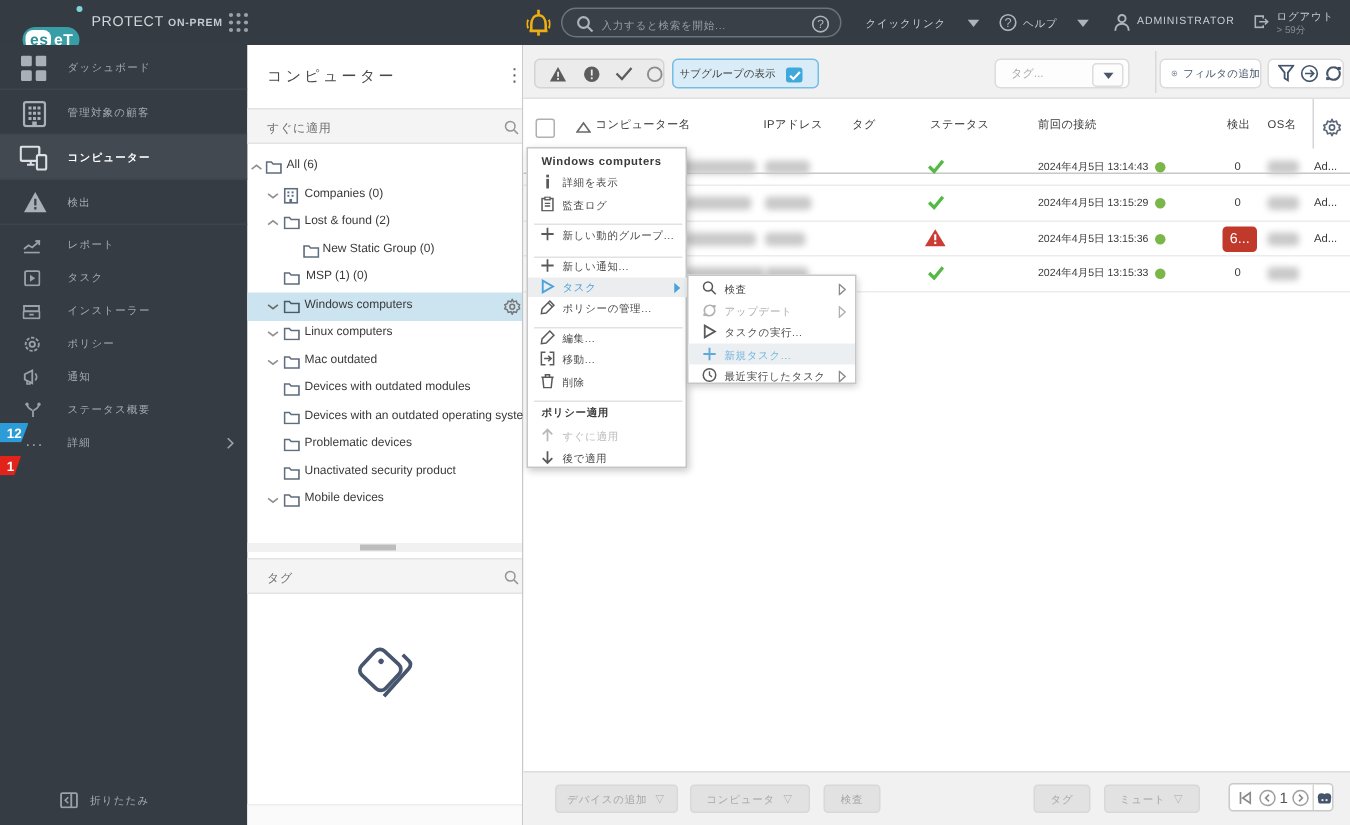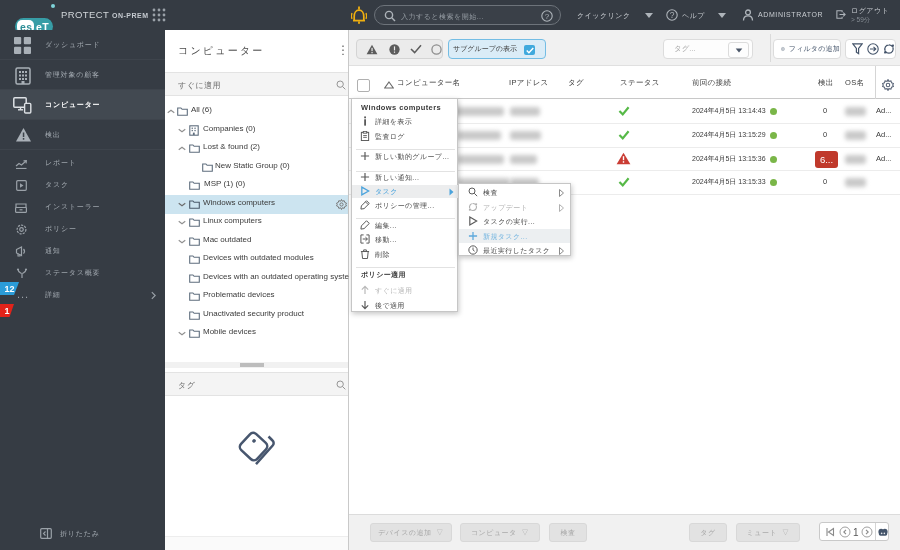--- a/index.html
+++ b/index.html
@@ -22,21 +22,21 @@
 .sechead{position:absolute;left:0;width:183px;height:24px;background:#f4f4f4;border-top:1px solid #e3e3e3;border-bottom:1px solid #e3e3e3;color:#6d6d6d;font-size:7.5px;}
 .tree-row{position:absolute;left:0;width:183px;height:19px;font-size:8px;color:#3a3a3a;white-space:nowrap;}
 .tree-sel{background:#cce4f0;}
 
 #main{position:absolute;left:349px;top:30px;width:551px;height:520px;background:#fff;}
 #toolbar{position:absolute;left:0;top:0;width:551px;height:36px;background:#f1f1f1;border-bottom:1px solid #e0e0e0;}
 .tb-box{position:absolute;top:9px;height:20px;border-radius:4px;display:flex;align-items:center;white-space:nowrap;}
 .graybox{background:#ebebeb;border:1px solid #d4d4d4;}
 .bluebox{background:#daecf7;border:1px solid #74bde4;}
 .whitebox{background:#fff;border:1px solid #dcdcdc;}
-#thead{position:absolute;left:0;top:36px;width:551px;height:33px;background:#fff;border-bottom:1px solid #c8c8c8;font-size:7.5px;color:#3a3a3a;white-space:nowrap;}
+#thead{position:absolute;left:0;top:36px;width:551px;height:50px;background:#fff;border-bottom:1px solid #c8c8c8;font-size:7.5px;color:#3a3a3a;white-space:nowrap;}
 .hcell{position:absolute;top:12px;letter-spacing:.3px;}
 .trow{position:absolute;left:0;width:551px;height:23px;border-bottom:1px solid #ececec;font-size:7.5px;color:#3a3a3a;white-space:nowrap;}
 .blur{position:absolute;background:#c9c9c9;border-radius:3px;filter:blur(2px);}
 #bottombar{position:absolute;left:0;top:484px;width:551px;height:36px;background:#f1f1f1;border-top:1px solid #dcdcdc;}
 .bbtn{position:absolute;top:8px;height:19px;background:#e2e2e2;border:1px solid #d8d8d8;border-radius:3px;color:#a6a6a6;font-size:7px;display:flex;align-items:center;justify-content:center;letter-spacing:.5px;}
 
 #cmenu{position:absolute;left:351px;top:98px;width:107px;background:#fff;border:1px solid #c6c6c6;box-shadow:1px 2px 5px rgba(0,0,0,.22);z-index:50;}
 #smenu{position:absolute;left:458px;top:181px;width:113px;background:#fff;border:1px solid #c6c6c6;box-shadow:1px 2px 5px rgba(0,0,0,.22);z-index:51;}
 .m-item{position:absolute;height:14px;font-size:7px;letter-spacing:.4px;color:#4a4a4a;white-space:nowrap;}
 .m-item .mi{position:absolute;left:8px;top:1px;width:10px;height:10px;}

